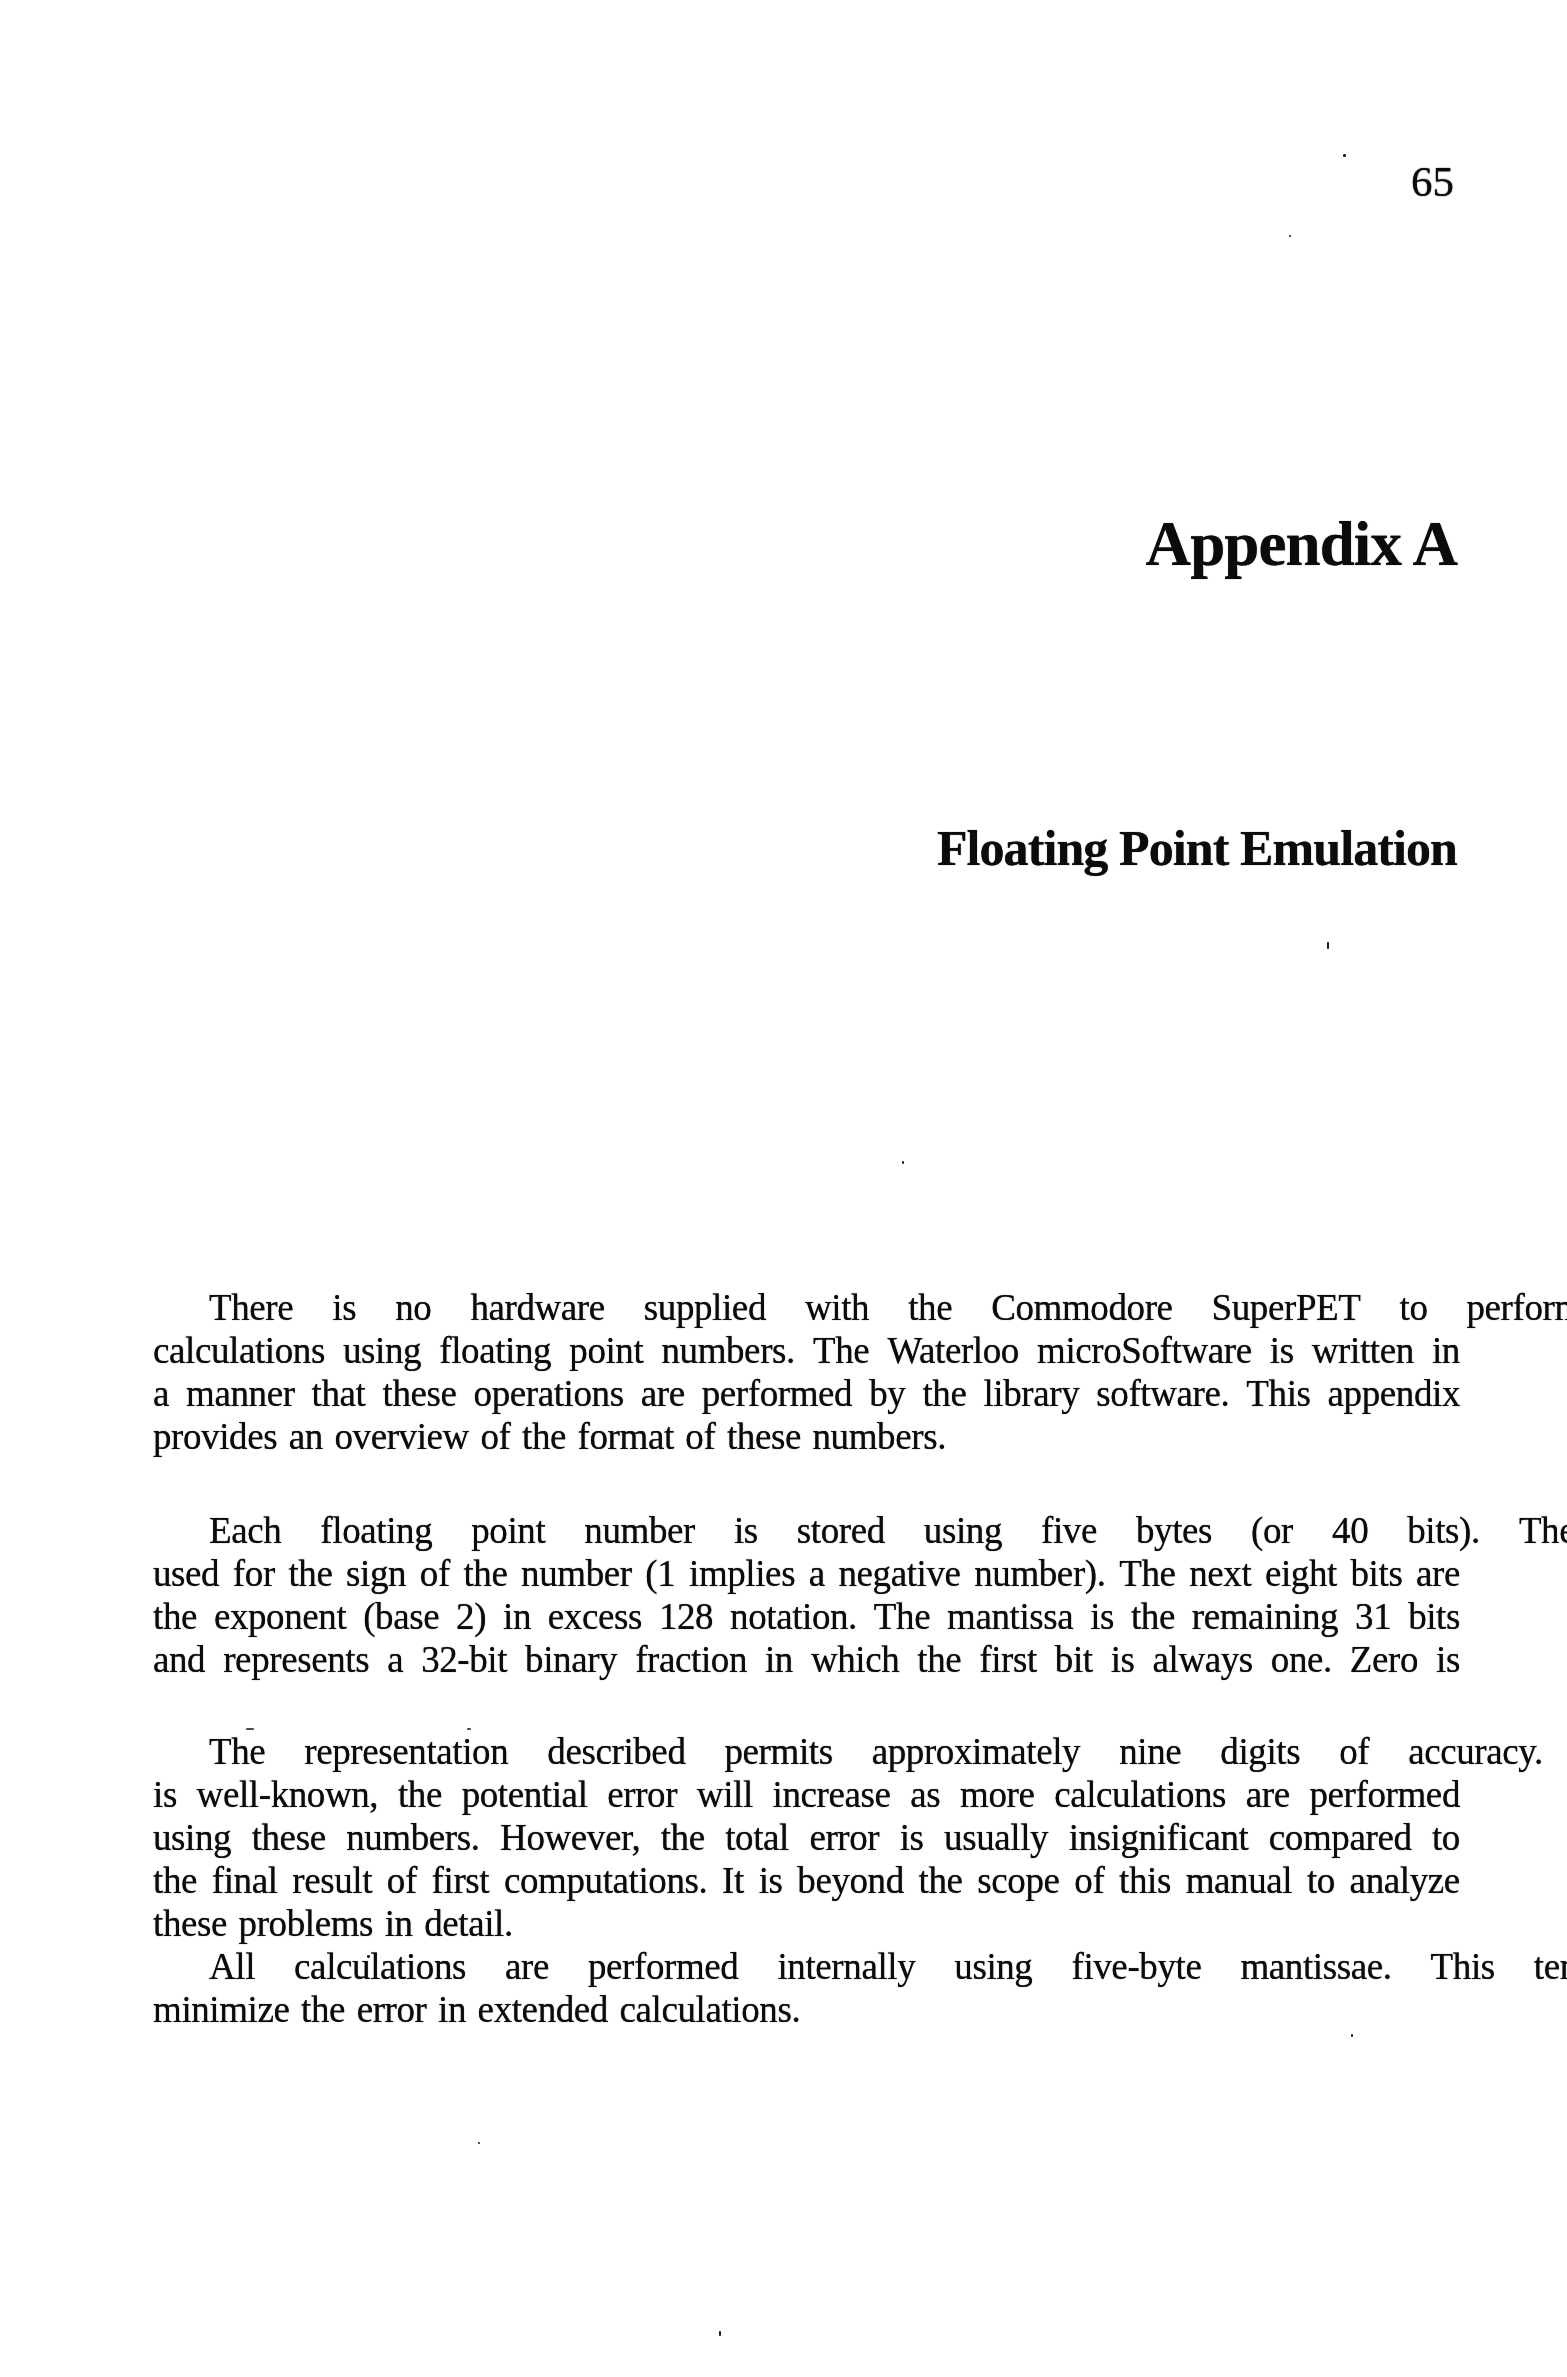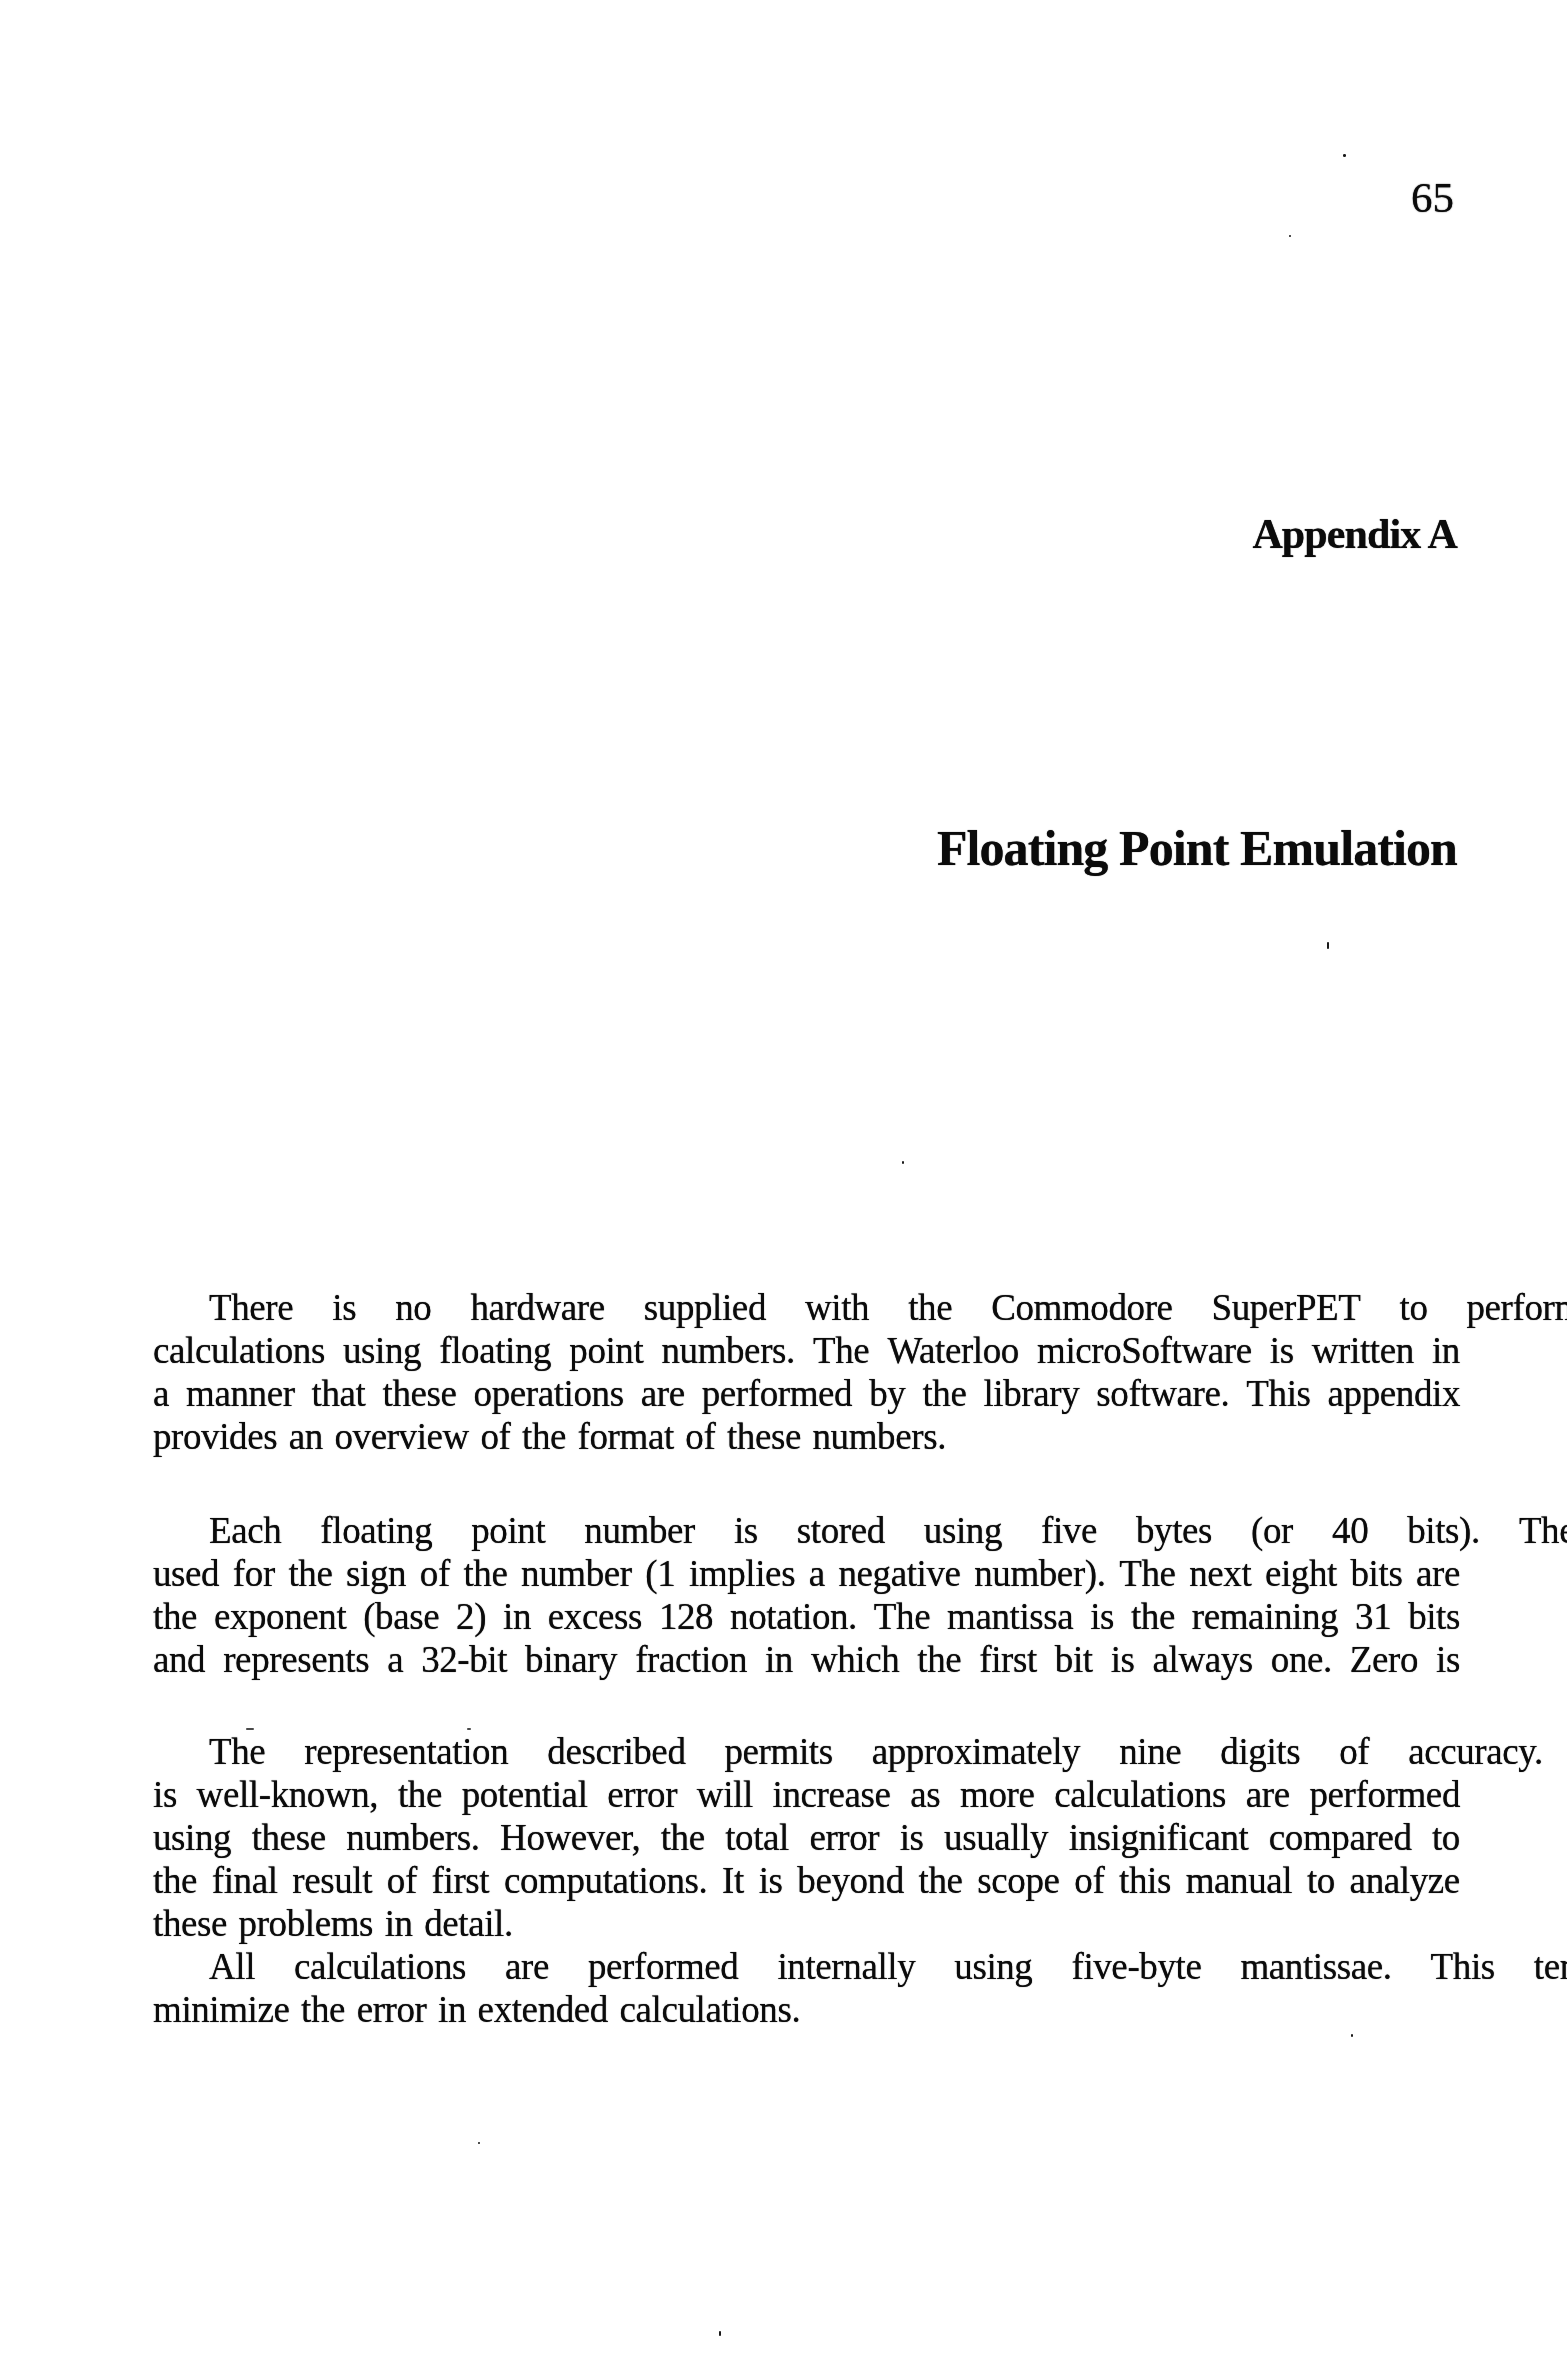--- a/index.html
+++ b/index.html
@@ -7,27 +7,27 @@
     position:relative;
     width:1567px;height:2377px;
     background:#ffffff;
     overflow:hidden;
     font-family:"Liberation Serif","DejaVu Serif",serif;
     color:#0b0b0b;
   }
   .ink{ text-shadow:0 0 0.9px rgba(0,0,0,0.85); }
 
   .page-number{
-    position:absolute; top:176px; right:113px;
+    position:absolute; top:160px; right:113px;
     font-size:43px; line-height:1;
     text-shadow:0 0 1.2px rgba(0,0,0,0.95);
   }
   .appendix-heading{
     position:absolute; top:513px; right:110px;
-    margin:0; font-size:42px; line-height:1;
+    margin:0; font-size:63px; line-height:1;
     font-weight:bold; letter-spacing:-0.9px;
   }
   .chapter-title{
     position:absolute; top:823px; right:110px;
     margin:0; font-size:50px; line-height:1;
     font-weight:bold; letter-spacing:-0.9px;
   }
 
   .body-text{
     position:absolute; left:153px; top:1286px; width:1307px;

